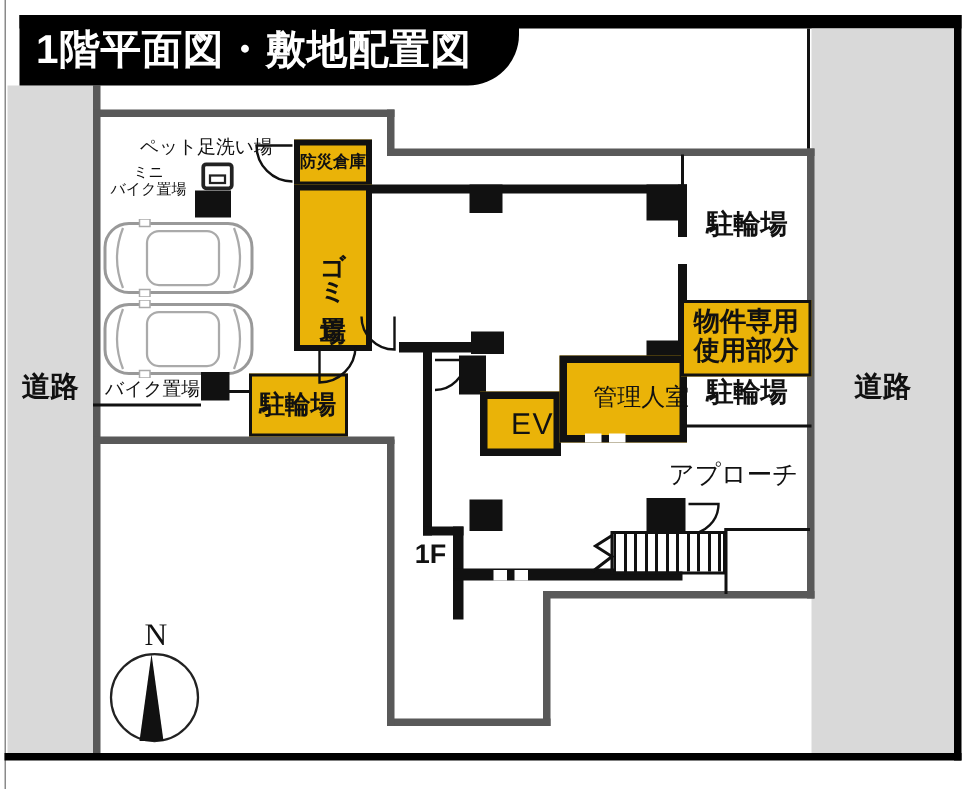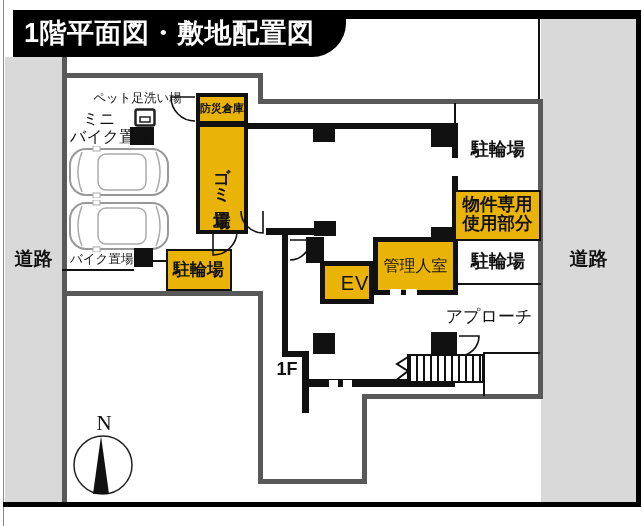--- a/index.html
+++ b/index.html
@@ -53,21 +53,21 @@
   <div class="abs sb" style="left:62px;top:291px;width:201px;height:5px;"></div>
 
   <div class="lbl" style="left:90px;top:92px;width:95px;font-size:12.5px;">ペット足洗い場</div>
   <div class="abs" style="left:134px;top:108px;">
     <svg width="22" height="19" viewBox="0 0 22 19">
       <rect x="1.5" y="1.5" width="19" height="16" rx="2" fill="#fff" stroke="#222" stroke-width="2.5"></rect>
       <rect x="6" y="9" width="10" height="5" fill="none" stroke="#222" stroke-width="1.5"></rect>
     </svg>
   </div>
   <div class="abs wall" style="left:130px;top:127px;width:24px;height:18px;"></div>
-  <div class="lbl" style="left:70px;top:110px;width:58px;font-size:16px;">
+  <div class="lbl" style="left:70px;top:110px;width:58px;font-size:10px;">
     <div>ミニ</div>
     <div>バイク置場</div>
   </div>
 
   <div class="abs" style="left:68px;top:146px;">
     <svg width="102" height="52" viewBox="0 0 102 52">
       <rect x="2" y="3" width="98" height="46" rx="16" fill="#fff" stroke="#999" stroke-width="2"></rect>
       <rect x="30" y="8" width="48" height="36" rx="8" fill="none" stroke="#aaa" stroke-width="1.5"></rect>
       <path d="M14,6 Q6,26 14,46" fill="none" stroke="#aaa" stroke-width="1.5"></path>
       <path d="M88,6 Q96,26 88,46" fill="none" stroke="#aaa" stroke-width="1.5"></path>
@@ -131,21 +131,21 @@
   <div class="abs" style="left:288px;top:238px;">
     <svg width="24" height="24" viewBox="0 0 24 24">
       <path d="M2,2 L22,2 A20,20 0 0 1 2,22" fill="none" stroke="#111" stroke-width="1.6"></path>
     </svg>
   </div>
   <div class="abs wall" style="left:306px;top:237px;width:18px;height:26px;"></div>
   <div class="box" style="left:320px;top:261px;width:54px;height:43px;border:5px solid #111;">
     <div class="lbl" style="left:0;top:6px;width:60px;font-size:20px;letter-spacing:1px;">EV</div>
   </div>
   <div class="box" style="left:373px;top:237px;width:85px;height:58px;border:5px solid #111;">
-    <div class="lbl" style="left:0;top:15px;width:75px;font-size:16px;">管理人室</div>
+    <div class="lbl" style="left:12px;top:15px;width:75px;font-size:16px;">管理人室</div>
   </div>
   <div class="abs whitegap" style="left:390px;top:289px;width:11px;height:6px;"></div>
   <div class="abs whitegap" style="left:406px;top:289px;width:11px;height:6px;"></div>
 
 
   <div class="abs wall" style="left:282px;top:351px;width:27px;height:6px;"></div>
   <div class="abs wall" style="left:302px;top:351px;width:7px;height:62px;"></div>
   <div class="abs wall" style="left:313px;top:333px;width:22px;height:21px;"></div>
   <div class="abs wall" style="left:302px;top:379px;width:153px;height:8px;"></div>
   <div class="abs whitegap" style="left:329px;top:380px;width:9px;height:7px;"></div>
@@ -161,21 +161,21 @@
   <div class="stairs"></div>
   <div class="abs" style="left:392px;top:356px;">
     <svg width="20" height="27" viewBox="0 0 20 27">
       <polyline points="16,1 5,8 16,15 3,25" fill="none" stroke="#111" stroke-width="2"></polyline>
     </svg>
   </div>
   <div class="lbl" style="left:440px;top:308px;width:98px;font-size:17px;font-weight:400;">アプローチ</div>
 
   <div class="abs thin" style="left:454px;top:103px;width:2px;height:21px;"></div>
   <div class="lbl" style="left:458px;top:140px;width:80px;font-size:18px;font-weight:600;">駐輪場</div>
-  <div class="box" style="left:454px;top:190px;width:87px;height:51px;border:2px solid #111;">
+  <div class="box" style="left:454px;top:200px;width:87px;height:51px;border:2px solid #111;">
     <div class="lbl" style="left:0;top:3px;width:83px;font-size:17.5px;font-weight:600;">
       <div>物件専用</div>
       <div>使用部分</div>
     </div>
   </div>
   <div class="lbl" style="left:458px;top:252px;width:80px;font-size:18px;font-weight:600;">駐輪場</div>
   <div class="abs thin" style="left:455px;top:283px;width:86px;height:2px;"></div>
   <div class="abs thin" style="left:483px;top:352px;width:57px;height:2px;"></div>
   <div class="abs thin" style="left:483px;top:352px;width:2px;height:44px;"></div>
 

